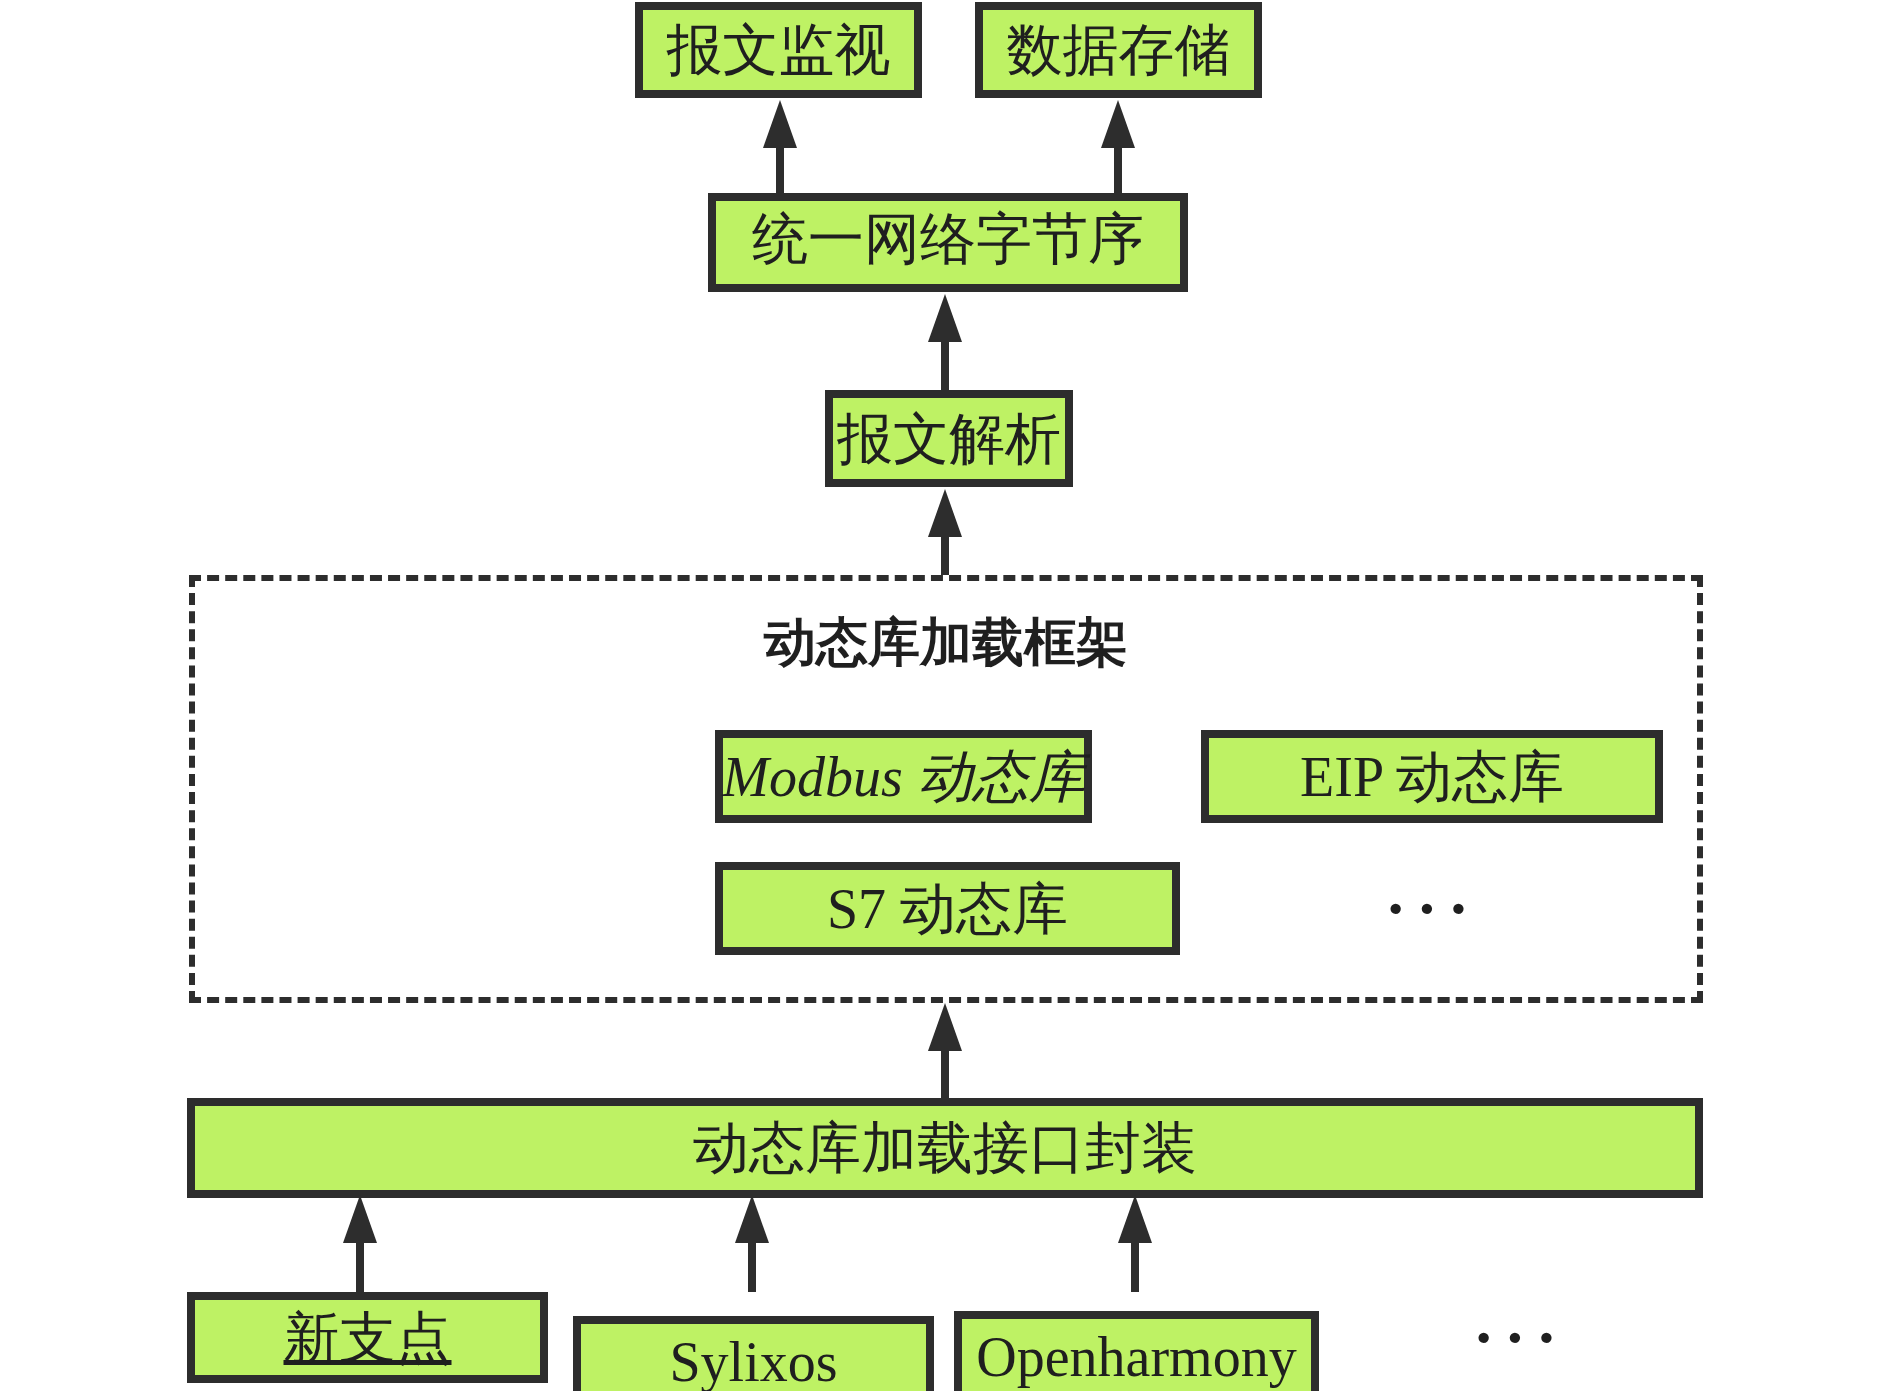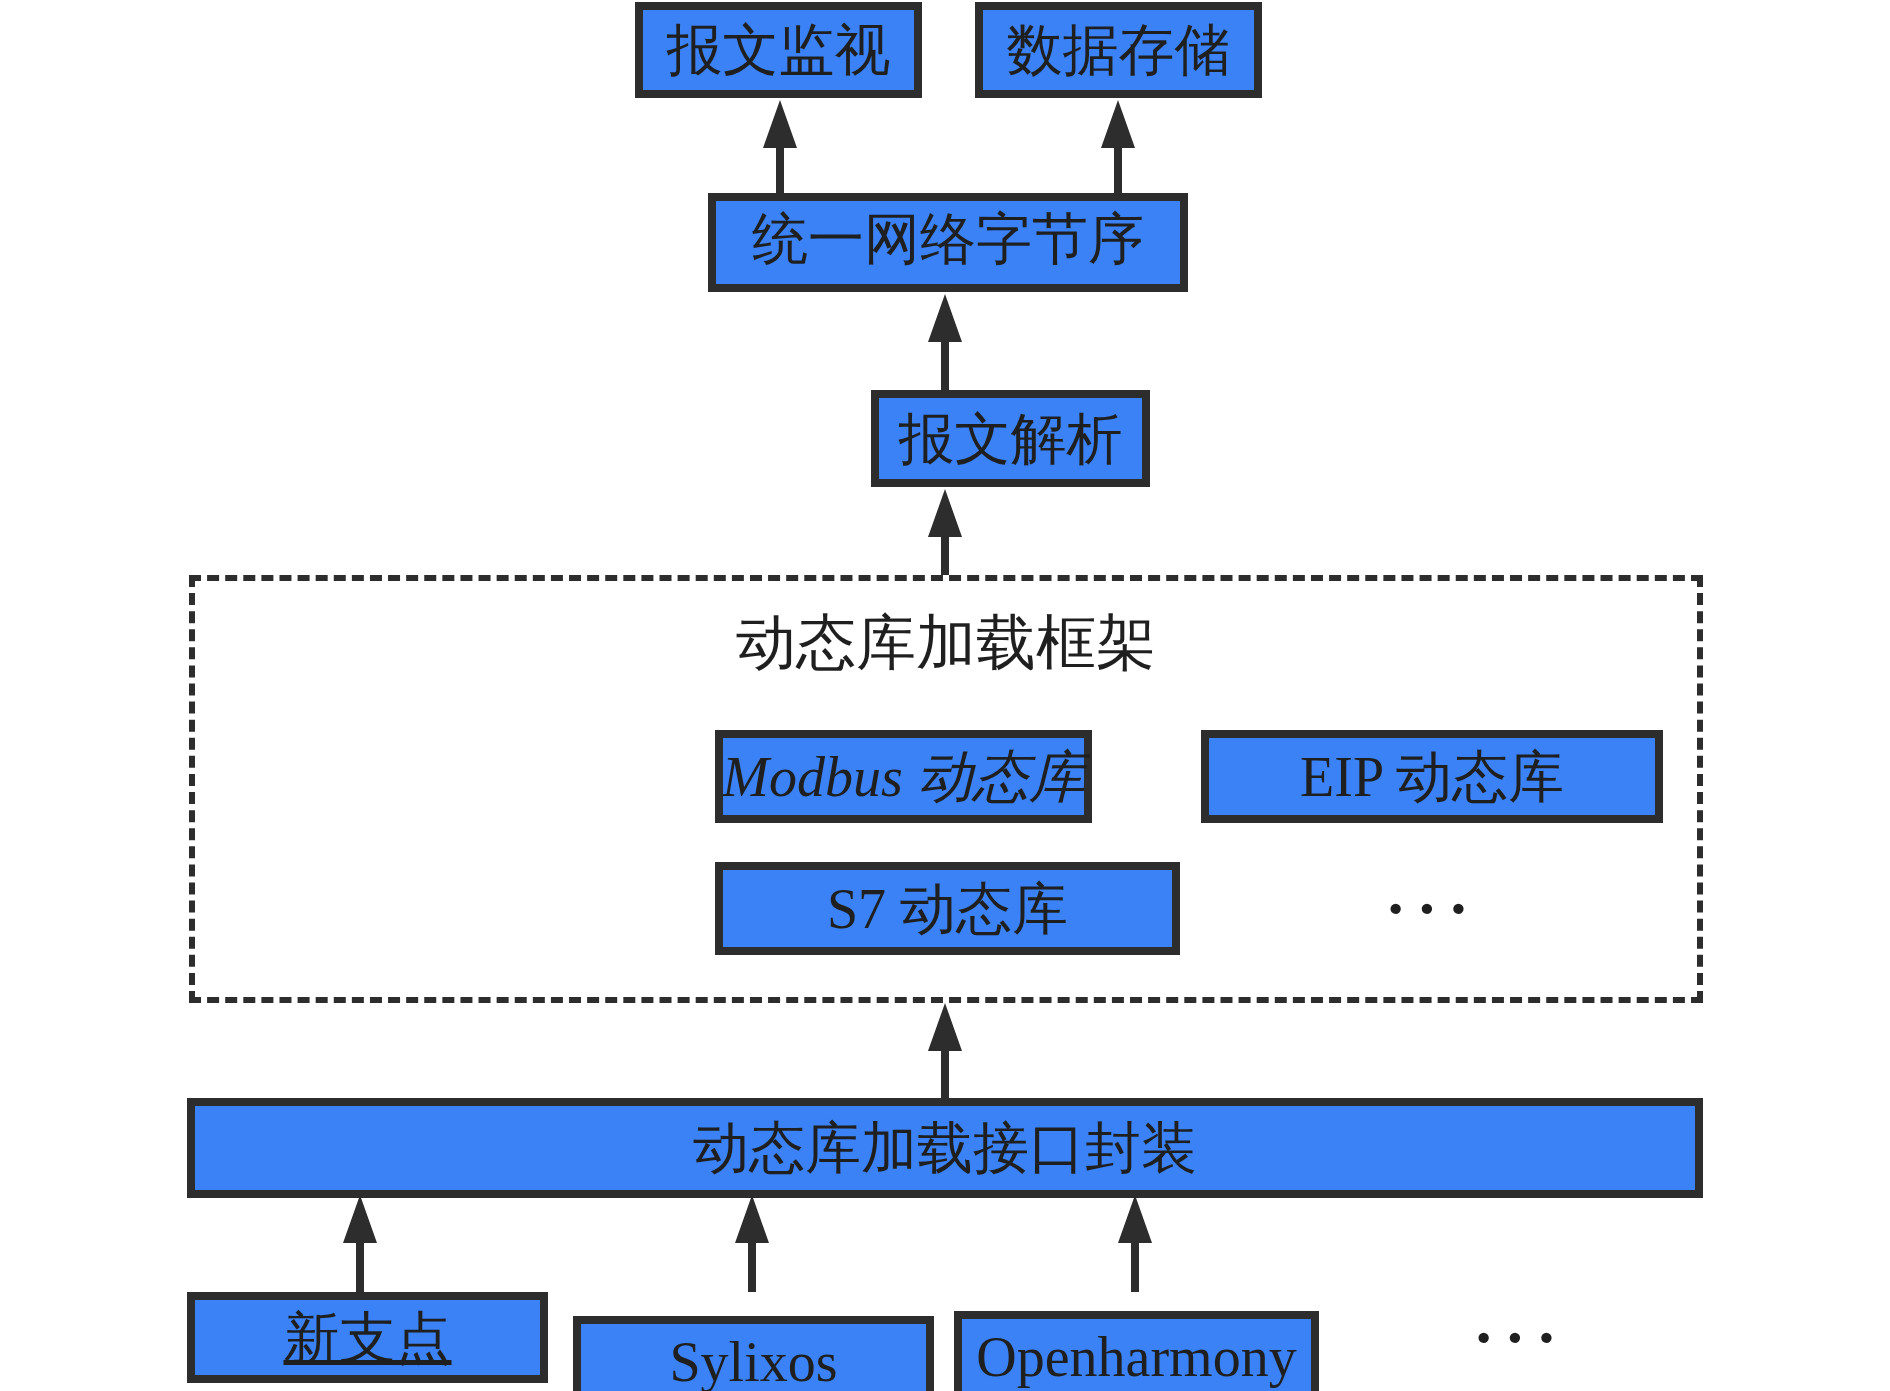--- a/index.html
+++ b/index.html
@@ -9,42 +9,43 @@
     height: 1391px;
     background: #ffffff;
     font-family: "Liberation Serif", "DejaVu Serif", serif;
     color: #1f1f1f;
     overflow: hidden;
   }
   .box {
     position: absolute;
     box-sizing: border-box;
     border: 8px solid #2d2d2d;
-    background: #3b82f6;
+    background: #bef264;
     display: flex;
     align-items: center;
     justify-content: center;
     font-size: 56px;
     line-height: 1;
     white-space: nowrap;
   }
   .dashed-frame {
     position: absolute;
     box-sizing: border-box;
     border: 6px dashed #2d2d2d;
     background: transparent;
   }
   .plain-label {
     position: absolute;
     display: flex;
     align-items: center;
     justify-content: center;
-    font-size: 60px;
+    font-size: 52px;
     line-height: 1;
     white-space: nowrap;
+    font-weight: bold;
   }
   .ellipsis {
     font-size: 64px;
     letter-spacing: 10px;
     font-weight: bold;
   }
   .arrow {
     position: absolute;
     width: 34px;
     transform: translateX(-50%);
@@ -75,21 +76,21 @@
     <span>报文监视</span>
   </div>
   <div class="box" style="left:975px; top:2px; width:287px; height:96px;">
     <span>数据存储</span>
   </div>
 
   <div class="box" style="left:708px; top:193px; width:480px; height:99px;font-family:Liberation Mono, monospace;">
     <span>统一网络字节序</span>
   </div>
 
-  <div class="box" style="left:825px; top:390px; width:279px; height:97px;margin-left:46px;">
+  <div class="box" style="left:825px; top:390px; width:248px; height:97px;">
     <span>报文解析</span>
   </div>
 
   <div class="dashed-frame" style="left:189px; top:575px; width:1514px; height:428px;"></div>
   <div class="plain-label" style="left:189px; top:612px; width:1514px; height:62px;">动态库加载框架</div>
 
   <div class="box" style="left:715px; top:730px; width:377px; height:93px;font-style:italic;">
     <span>Modbus 动态库</span>
   </div>
   <div class="box" style="left:1201px; top:730px; width:462px; height:93px;">

